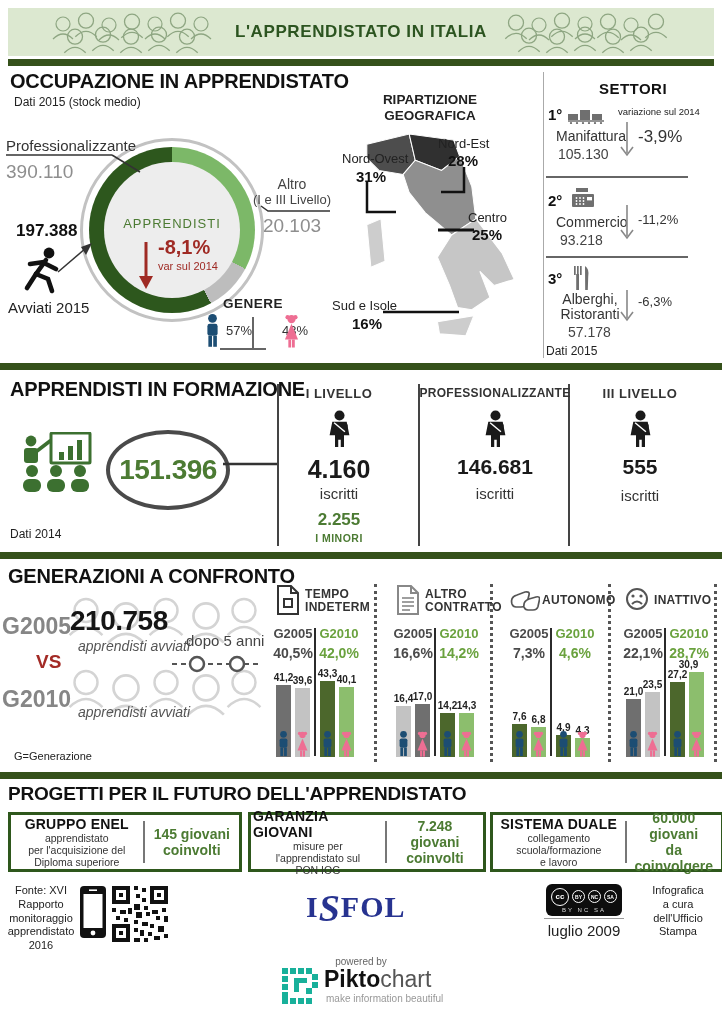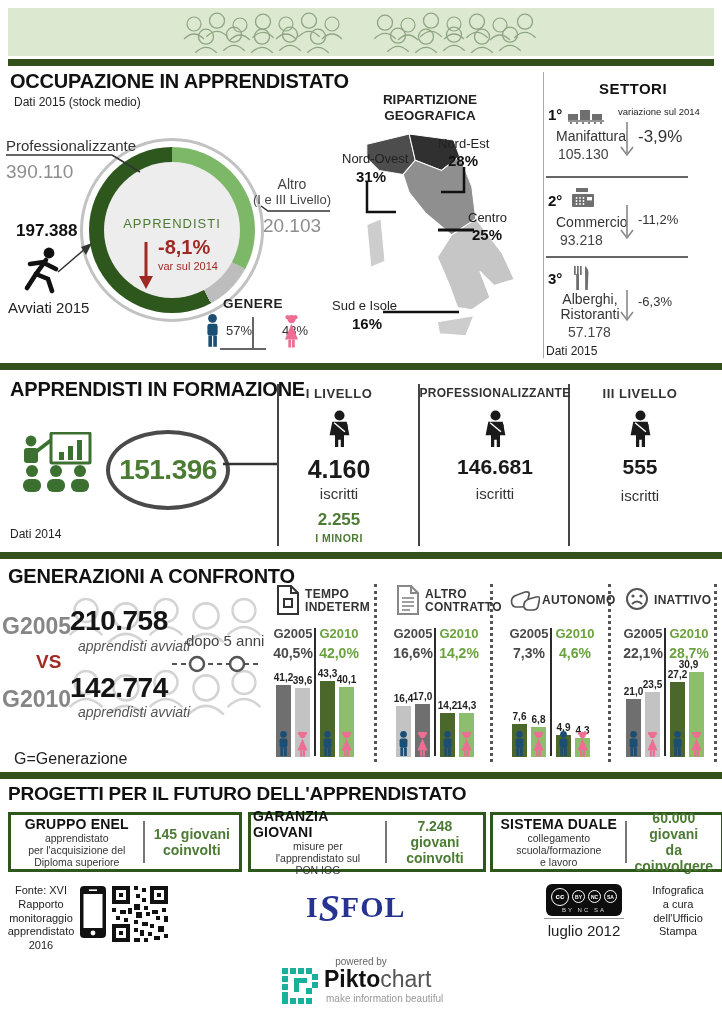--- a/index.html
+++ b/index.html
@@ -100,20 +100,21 @@
         <use href="#sym-head" x="74" y="1" width="26" height="30"></use>
       <use href="#sym-head" x="98" y="4" width="24" height="28"></use>
         <use href="#sym-head" x="120" y="0" width="26" height="30"></use>
       <use href="#sym-head" x="144" y="4" width="24" height="28"></use>
       <use href="#sym-head" x="16" y="16" width="28" height="30"></use>
         <use href="#sym-head" x="44" y="14" width="28" height="30"></use>
       <use href="#sym-head" x="72" y="16" width="28" height="30"></use>
         <use href="#sym-head" x="100" y="14" width="28" height="30"></use>
       <use href="#sym-head" x="128" y="16" width="28" height="30"></use>
     </svg>
+    <div class="banner-title">L'APPRENDISTATO IN ITALIA</div>
     <svg width="180" height="44" viewBox="0 0 180 44" stroke="#8ea682" fill="#dce8d0" stroke-width="1.2">
       <use href="#sym-head" x="6" y="2" width="26" height="30"></use>
         <use href="#sym-head" x="30" y="5" width="24" height="28"></use>
       <use href="#sym-head" x="52" y="0" width="26" height="30"></use>
         <use href="#sym-head" x="76" y="4" width="24" height="28"></use>
       <use href="#sym-head" x="98" y="1" width="26" height="30"></use>
         <use href="#sym-head" x="122" y="5" width="24" height="28"></use>
       <use href="#sym-head" x="146" y="1" width="26" height="30"></use>
       <use href="#sym-head" x="18" y="15" width="28" height="30"></use>
         <use href="#sym-head" x="46" y="16" width="28" height="30"></use>
@@ -305,24 +306,23 @@
       <use href="#sym-head" x="52" y="78" width="44" height="50"></use>
     <use href="#sym-head" x="94" y="74" width="40" height="46"></use>
       <use href="#sym-head" x="132" y="78" width="44" height="50"></use>
     <use href="#sym-head" x="172" y="74" width="40" height="46"></use>
   </svg>
   <div class="a b" style="left:2px;top:613px;font-size:23px;color:#868686;">G2005</div>
   <div class="a b" style="left:70px;top:605px;font-size:28px;color:#151515;letter-spacing:-.5px;">210.758</div>
   <div class="a" style="left:78px;top:638px;font-size:14px;font-style:italic;color:#555;">apprendisti avviati</div>
   <div class="a b" style="left:36px;top:651px;font-size:19px;color:#a32b26;">VS</div>
   <div class="a b" style="left:2px;top:686px;font-size:23px;color:#868686;">G2010</div>
-  <div class="a b" style="left:70px;top:672px;font-size:28px;color:#151515;letter-spacing:-.5px;">142.774</div>
   <div class="a" style="left:78px;top:704px;font-size:14px;font-style:italic;color:#555;">apprendisti avviati</div>
   <div class="a" style="left:186px;top:632px;font-size:15px;color:#444;">dopo 5 anni</div>
-  <div class="a" style="left:14px;top:750px;font-size:16px;color:#222;">G=Generazione</div>
+  <div class="a" style="left:14px;top:750px;font-size:11px;color:#222;">G=Generazione</div>
 
   <div class="dot-sep" style="left:374px;"></div>
   <div class="dot-sep" style="left:490px;"></div>
   <div class="dot-sep" style="left:608px;"></div>
   <div class="dot-sep" style="left:714px;"></div>
 
   <svg class="a" style="left:276px;top:585px;" width="24" height="30" viewBox="0 0 24 30">
     <path d="M2,1 h13 l7,7 v21 h-20 Z" fill="#fff" stroke="#333" stroke-width="2"></path>
     <path d="M15,1 v7 h7" fill="none" stroke="#333" stroke-width="2"></path>
     <rect x="8" y="14" width="8" height="8" fill="none" stroke="#333" stroke-width="2"></rect>
@@ -473,21 +473,21 @@
   <div class="cc-badge">
     <div class="cc-row">
       <span class="cc-big">cc</span>
       <span class="cc-sm">BY</span>
       <span class="cc-sm">NC</span>
       <span class="cc-sm">SA</span>
     </div>
     <div class="cc-terms">BY NC SA</div>
   </div>
   <div class="a" style="left:544px;top:918px;width:80px;height:1px;background:#999;"></div>
-  <div class="a ctr" style="left:538px;top:922px;width:92px;font-size:15px;color:#222;">luglio 2012</div>
+  <div class="a ctr" style="left:538px;top:922px;width:92px;font-size:15px;color:#222;">luglio 2009</div>
 
   <div class="a ctr pre" style="left:640px;top:884px;width:76px;font-size:11px;line-height:1.25;color:#222;">Infografica
 a cura
 dell'Ufficio
 Stampa</div>
 
   <div class="a ctr" style="left:300px;top:956px;width:122px;font-size:10px;color:#666;">powered by</div>
   <svg class="a" style="left:282px;top:968px;" width="36" height="36" viewBox="0 0 36 36" fill="#18b09a">
     <rect x="0" y="0" width="6" height="6"></rect>
       <rect x="8" y="0" width="6" height="6"></rect>

